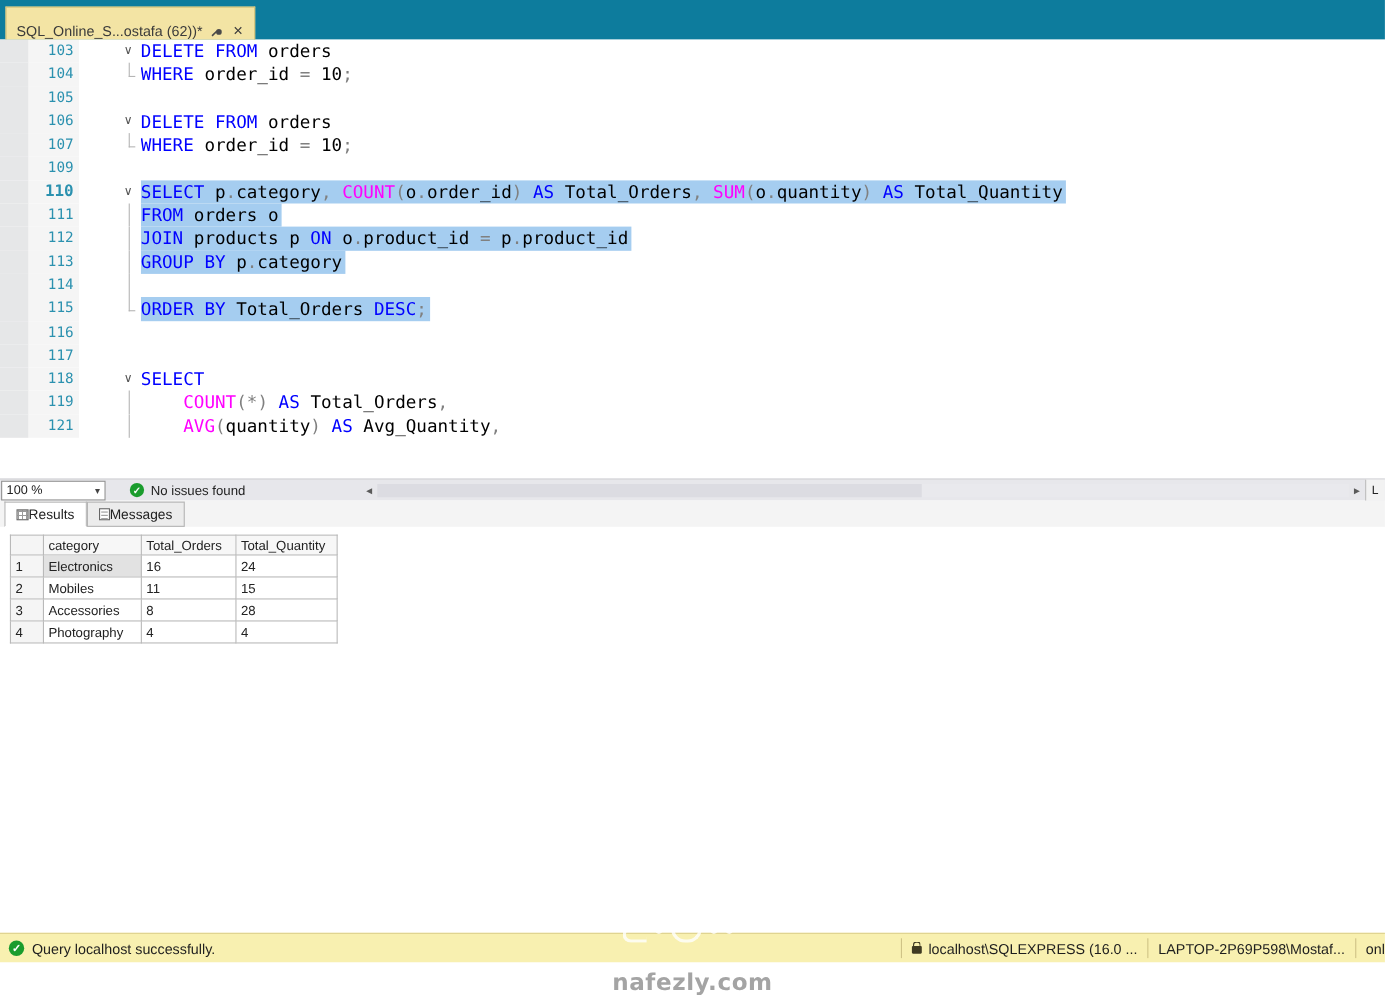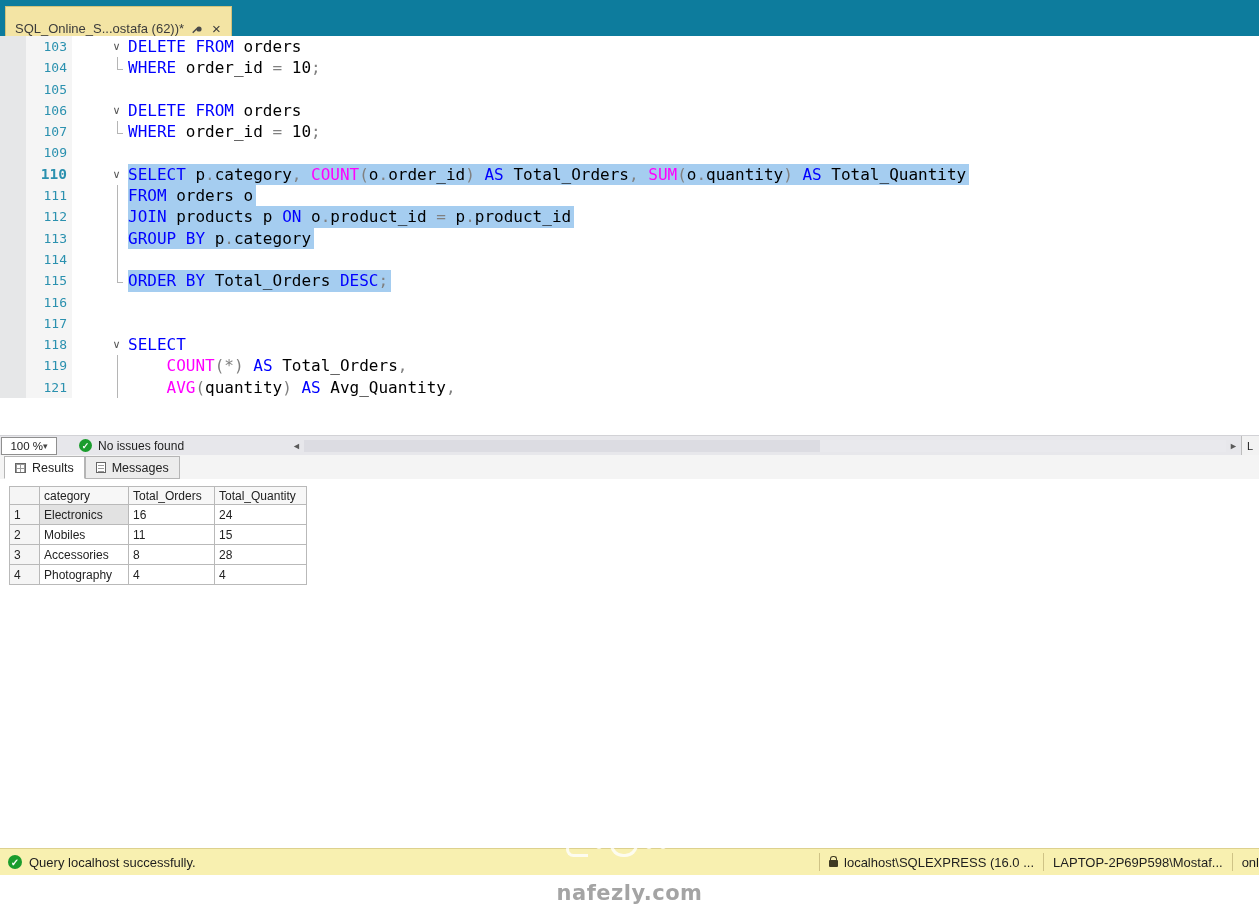--- a/index.html
+++ b/index.html
@@ -33,36 +33,36 @@
   .fline{position:absolute;left:calc(100% - 11px);top:0;bottom:0;width:1px;background:#b5b5b5}
   .fend{position:absolute;left:calc(100% - 11px);top:0;height:58%;width:1px;background:#b5b5b5}
   .fend::after{content:"";position:absolute;bottom:0;left:0;width:6px;height:1px;background:#b5b5b5}
   .codecell{flex:1;white-space:pre;font-family:"DejaVu Sans Mono",monospace;font-size:16px;color:#000}
   .codewrap{display:inline-block;height:100%}
   .codewrap.sel{background:var(--c-sel);padding-right:3px}
   .tok-k{color:var(--c-kw)} .tok-f{color:var(--c-fn)} .tok-o{color:var(--c-op)} .tok-i{color:#000}
 
   
   .editor-bottom{height:20px;background:#e7e7eb;display:flex;align-items:center;border-top:1px solid #d2d2d6}
-  .zoom{width:56px;height:18px;margin-left:1px;background:#fff;border:1px solid #8f8f8f;
-        display:flex;align-items:center;justify-content:center;padding:0 4px;font-size:11.5px;cursor:pointer}
+  .zoom{width:95px;height:18px;margin-left:1px;background:#fff;border:1px solid #8f8f8f;
+        display:flex;align-items:center;justify-content:space-between;padding:0 4px;font-size:11.5px;cursor:pointer}
   .zarr{font-size:9px;color:#444}
   .health{display:flex;align-items:center;gap:6px;margin-left:22px;font-size:12px;color:#1e1e1e}
   .check{display:inline-flex;width:13px;height:13px;border-radius:50%;background:var(--c-grn);
          color:#fff;font-size:9px;font-weight:bold;align-items:center;justify-content:center;flex:none}
   .hsb{flex:1;display:flex;align-items:center;margin-left:105px;height:100%}
   .sarr{font-size:9px;color:#5a5a5a;padding:0 3px;cursor:pointer}
   .track{flex:1;height:12px;background:#e9e9ed;position:relative}
   .track::before{content:"";position:absolute;left:0;top:0;height:100%;width:56%;background:#dcdce2}
   .redge{width:18px;height:100%;border-left:1px solid #bdbdbd;background:#f2f2f2;
          font-size:11px;color:#222;display:flex;align-items:center;padding-left:5px}
 
   
   .rtabs{height:24px;background:#f4f4f4;display:flex;align-items:flex-end;padding-left:4px}
-  .rtab{height:23px;display:flex;align-items:center;gap:6px;padding:0 10px;font-size:12.5px;
+  .rtab{height:23px;display:flex;align-items:center;padding:0 10px;font-size:12.5px;
         border:1px solid #b5b5b5;background:#ececec;color:#222;cursor:pointer}
   .rtab.active{background:#fff;border-bottom-color:#fff}
   .icon-grid{width:11px;height:10px;border:1px solid #666;
         background-image:repeating-linear-gradient(to right,#999 0 1px,transparent 1px 4px),
                          repeating-linear-gradient(to bottom,#999 0 1px,transparent 1px 4px)}
   .icon-msg{width:10px;height:11px;border:1px solid #666;background:#fff;position:relative}
   .icon-msg::before{content:"";position:absolute;left:1px;right:1px;top:2px;height:1px;background:#999;
         box-shadow:0 3px 0 #999,0 6px 0 #999}
   .grid-area{height:369px;background:#fff;overflow:hidden}
   table.grid{border-collapse:collapse;margin:7px 0 0 9px;font-size:12px;table-layout:fixed}

